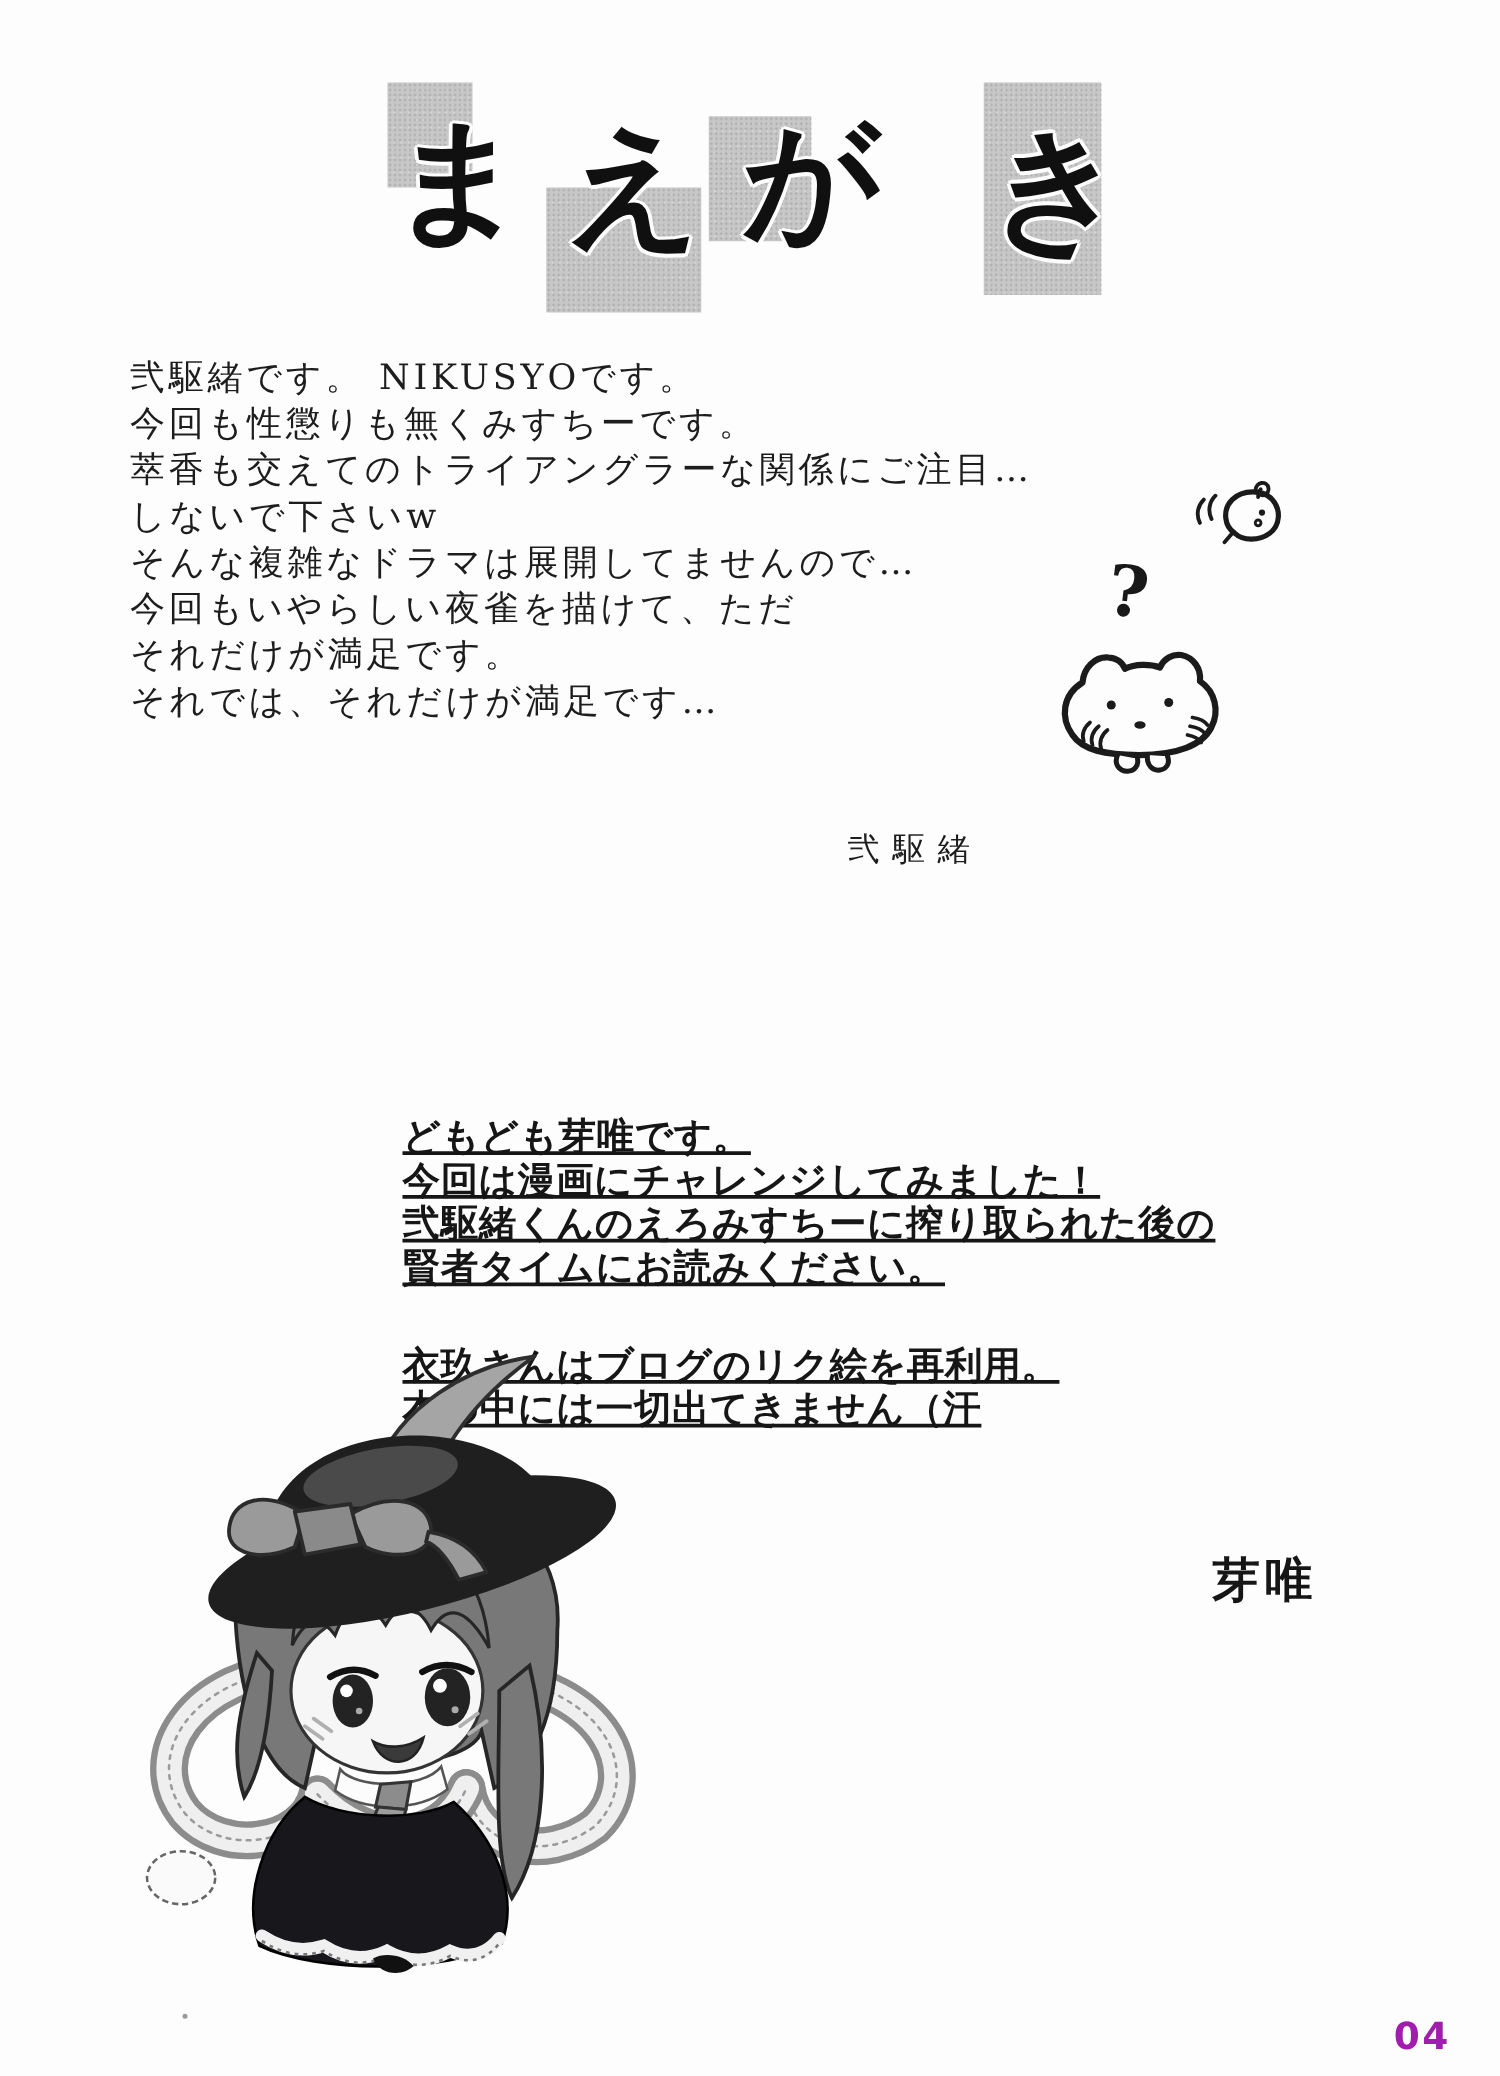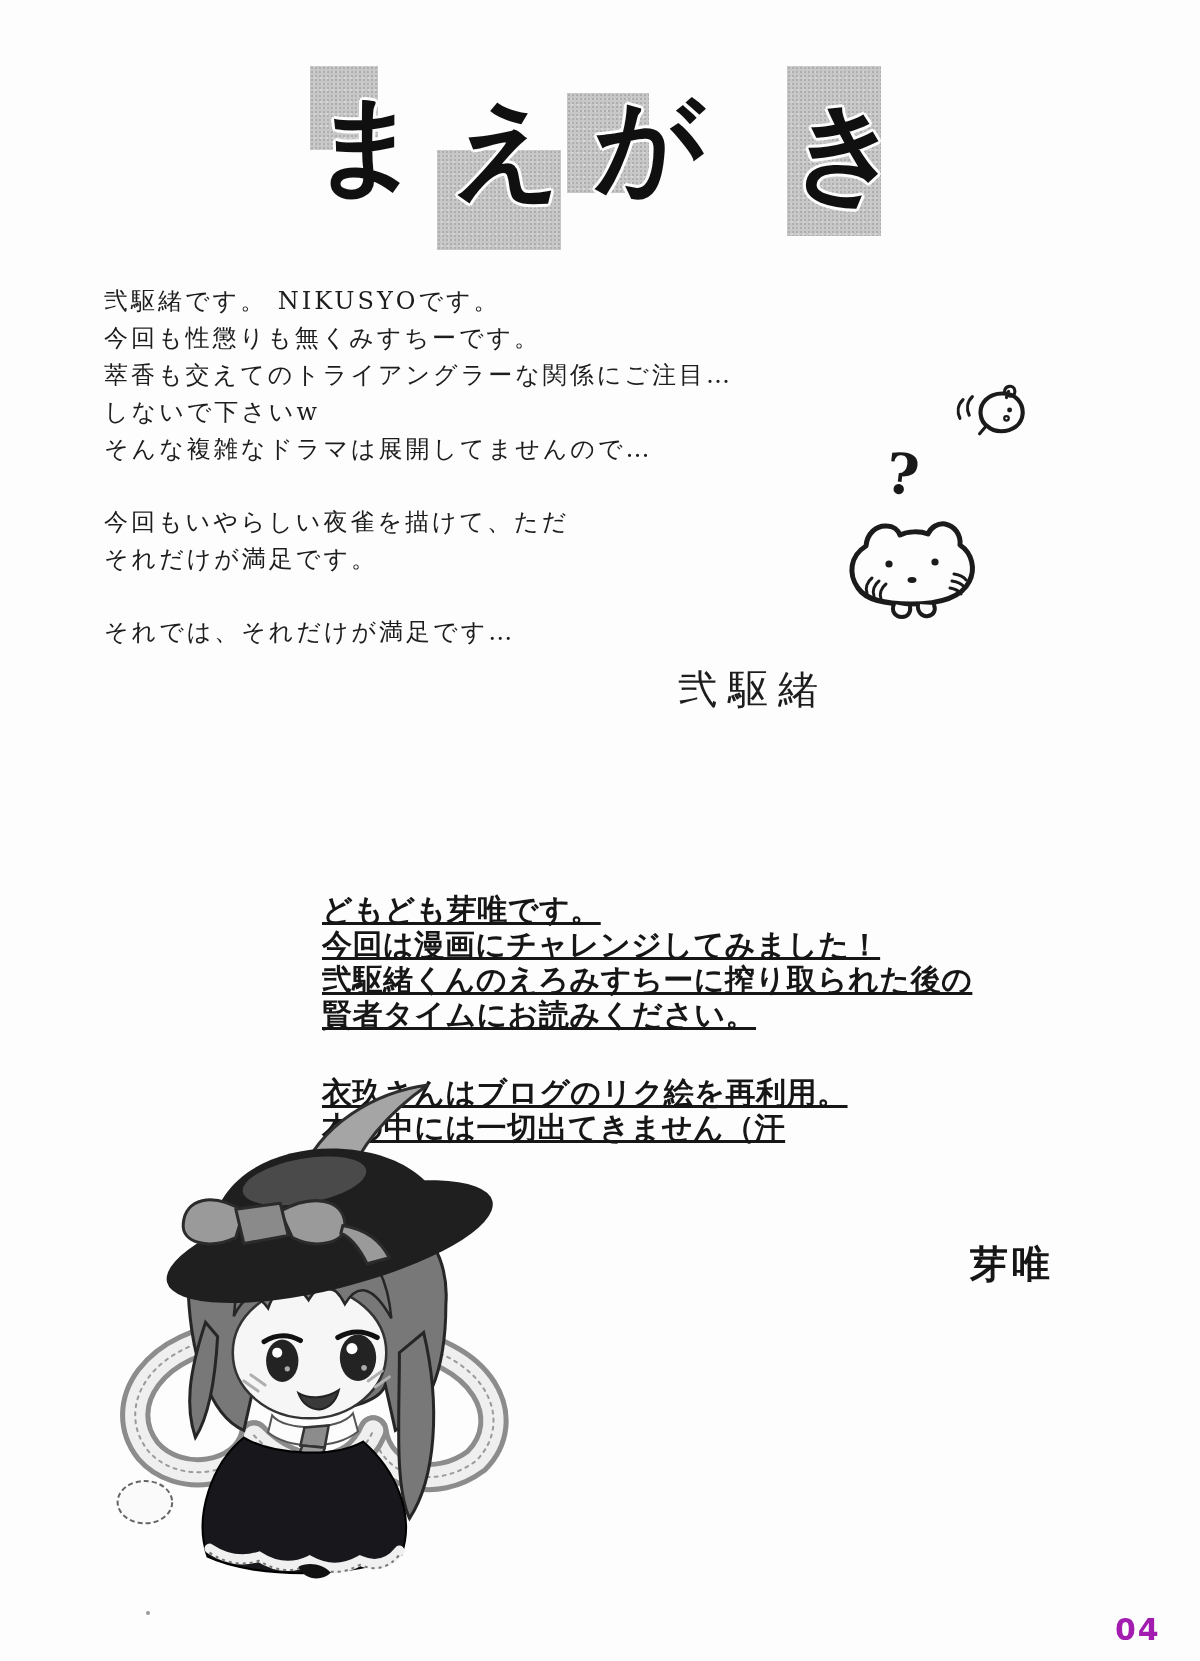--- a/index.html
+++ b/index.html
@@ -17,26 +17,26 @@
   }
   .title-char{
     position:absolute;font-family:"DejaVu Serif", serif;font-weight:900;
     font-size:108px;line-height:1;color:#101010;z-index:3;
     text-shadow:-3px 0 0 #fdfdfd,3px 0 0 #fdfdfd,0 -3px 0 #fdfdfd,0 3px 0 #fdfdfd,
                 -2px -2px 0 #fdfdfd,2px 2px 0 #fdfdfd,-2px 2px 0 #fdfdfd,2px -2px 0 #fdfdfd;
   }
   
   .foreword{
     position:absolute;left:104px;top:283px;width:800px;
-    font-size:24px;line-height:37px;letter-spacing:3px;color:#1d1d1d;
+    font-size:28px;line-height:37px;letter-spacing:3px;color:#1d1d1d;
   }
   .foreword .para{margin:0 0 0 0;}
-  .foreword .para+.para{margin-top:36px;}
+  .foreword .para+.para{}
   .sig1{
-    position:absolute;left:678px;top:662px;font-size:40px;letter-spacing:10px;color:#1d1d1d;
+    position:absolute;left:678px;top:662px;font-size:26px;letter-spacing:10px;color:#1d1d1d;
   }
   .afterword{
     position:absolute;left:322px;top:892px;width:800px;
     font-family:"DejaVu Sans", sans-serif;font-weight:700;
     font-size:30px;line-height:35px;letter-spacing:0.5px;color:#161616;text-decoration:underline;
   }
   .afterword .para+.para{margin-top:43px;}
   .sig2{
     position:absolute;left:970px;top:1239px;
     font-family:"DejaVu Sans", sans-serif;font-weight:700;font-size:38px;

